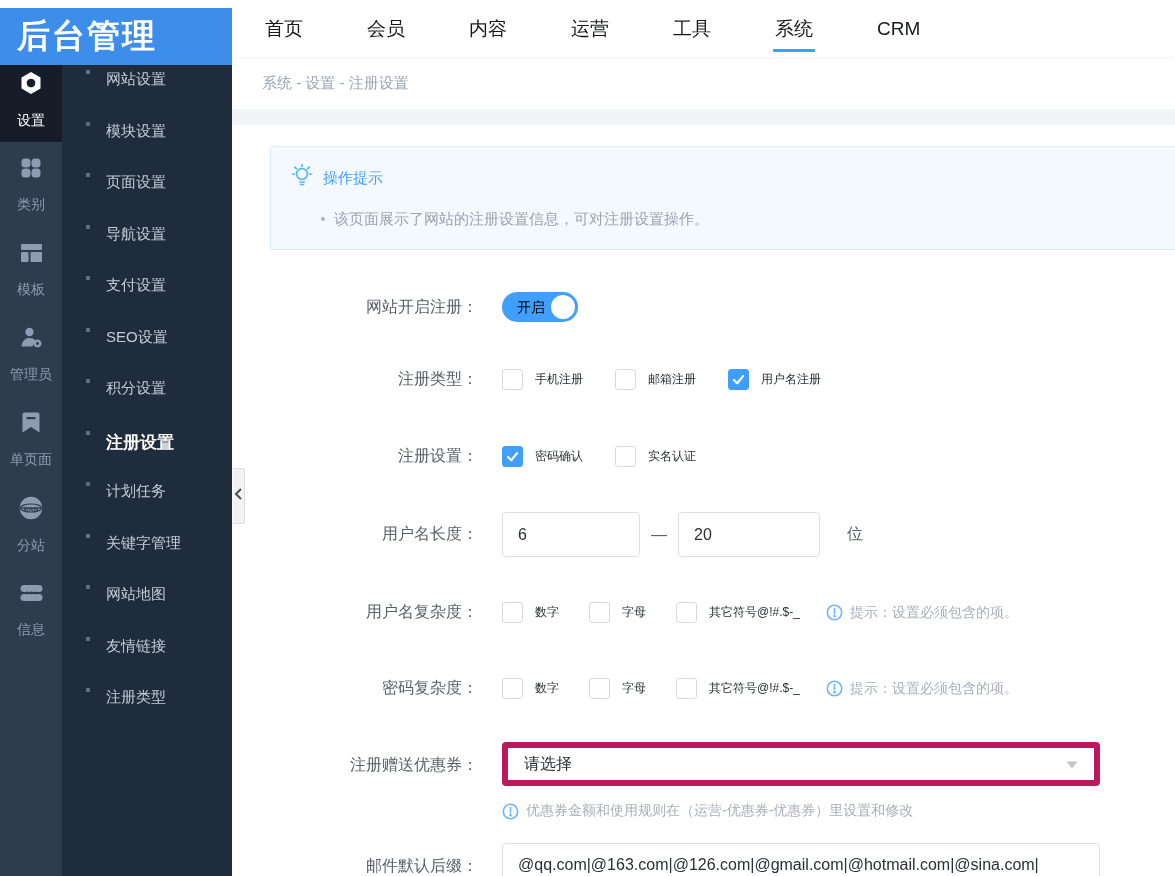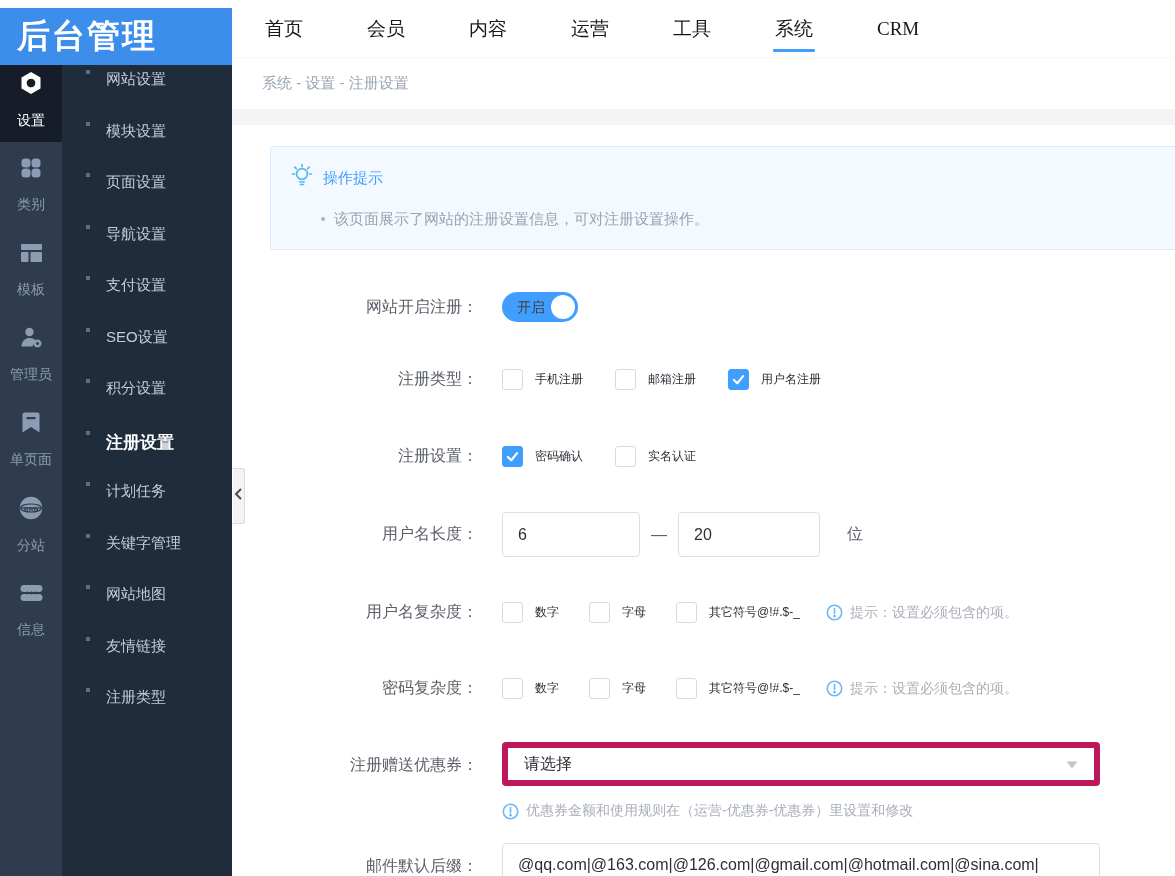--- a/index.html
+++ b/index.html
@@ -8,21 +8,21 @@
 
   
   .header { position:absolute; top:0; left:0; width:1175px; height:57px; background:#fff;
     box-shadow:0 1px 2px rgba(0,0,0,.04); z-index:5; }
   .logo { position:absolute; left:0; top:8px; width:232px; height:57px; background:#3d8eea;
     color:#fff; font-size:33px; font-weight:bold; letter-spacing:2px;
     display:flex; align-items:center; padding-left:17px; }
   .topnav { position:absolute; left:232px; top:0; right:0; height:57px;
     display:flex; align-items:center; padding-left:33px; }
   .nav-item { position:relative; height:57px; line-height:57px; font-size:19px; color:#17181a;
-    margin-right:64px; cursor:pointer; white-space:nowrap;font-family:Liberation Serif, serif; }
+    margin-right:64px; cursor:pointer; white-space:nowrap; }
   .nav-item.active::after { content:""; position:absolute; left:-2px; right:-2px; bottom:5px;
     height:3px; background:#409eff; border-radius:1px; }
 
   
   .rail { position:absolute; left:0; top:57px; bottom:0; width:62px; background:#2e3c4d; }
   .rail-item { height:85px; display:flex; flex-direction:column; align-items:center;
     justify-content:center; gap:16px; color:#8b9cb3; font-size:14px; cursor:pointer; }
   .rail-item.active { background:#161d28; color:#fff; }
   .rail-item svg { display:block; }
 
@@ -59,21 +59,21 @@
   .form { margin-top:42px; }
   .form-row { display:flex; align-items:center; }
   .row-label { width:246px; flex:none; text-align:right; color:#5a5f68; font-size:16px; }
   .controls { margin-left:24px; display:flex; align-items:center; }
   .top-align { align-items:flex-start; }
   .top-align .row-label { padding-top:13px; }
 
   
   .switch { position:relative; width:76px; height:30px; border-radius:15px; background:#409eff;
     cursor:pointer; flex:none; }
-  .switch .sw-label { position:absolute; left:15px; top:0; line-height:30px; color:#404040;
+  .switch .sw-label { position:absolute; left:15px; top:0; line-height:30px; color:#000000;
     font-size:14px; }
   .switch .knob { position:absolute; right:3px; top:3px; width:24px; height:24px;
     border-radius:50%; background:#fff; }
 
   
   .cb-item { display:flex; align-items:center; cursor:pointer; }
   .cb { width:21px; height:21px; border:1px solid #d6d9df; border-radius:3px; background:#fff;
     display:flex; align-items:center; justify-content:center; flex:none; }
   .cb.checked { background:#409eff; border-color:#409eff; }
   .cb-label { margin-left:12px; font-size:12px; color:#2b2f36; white-space:nowrap; }

